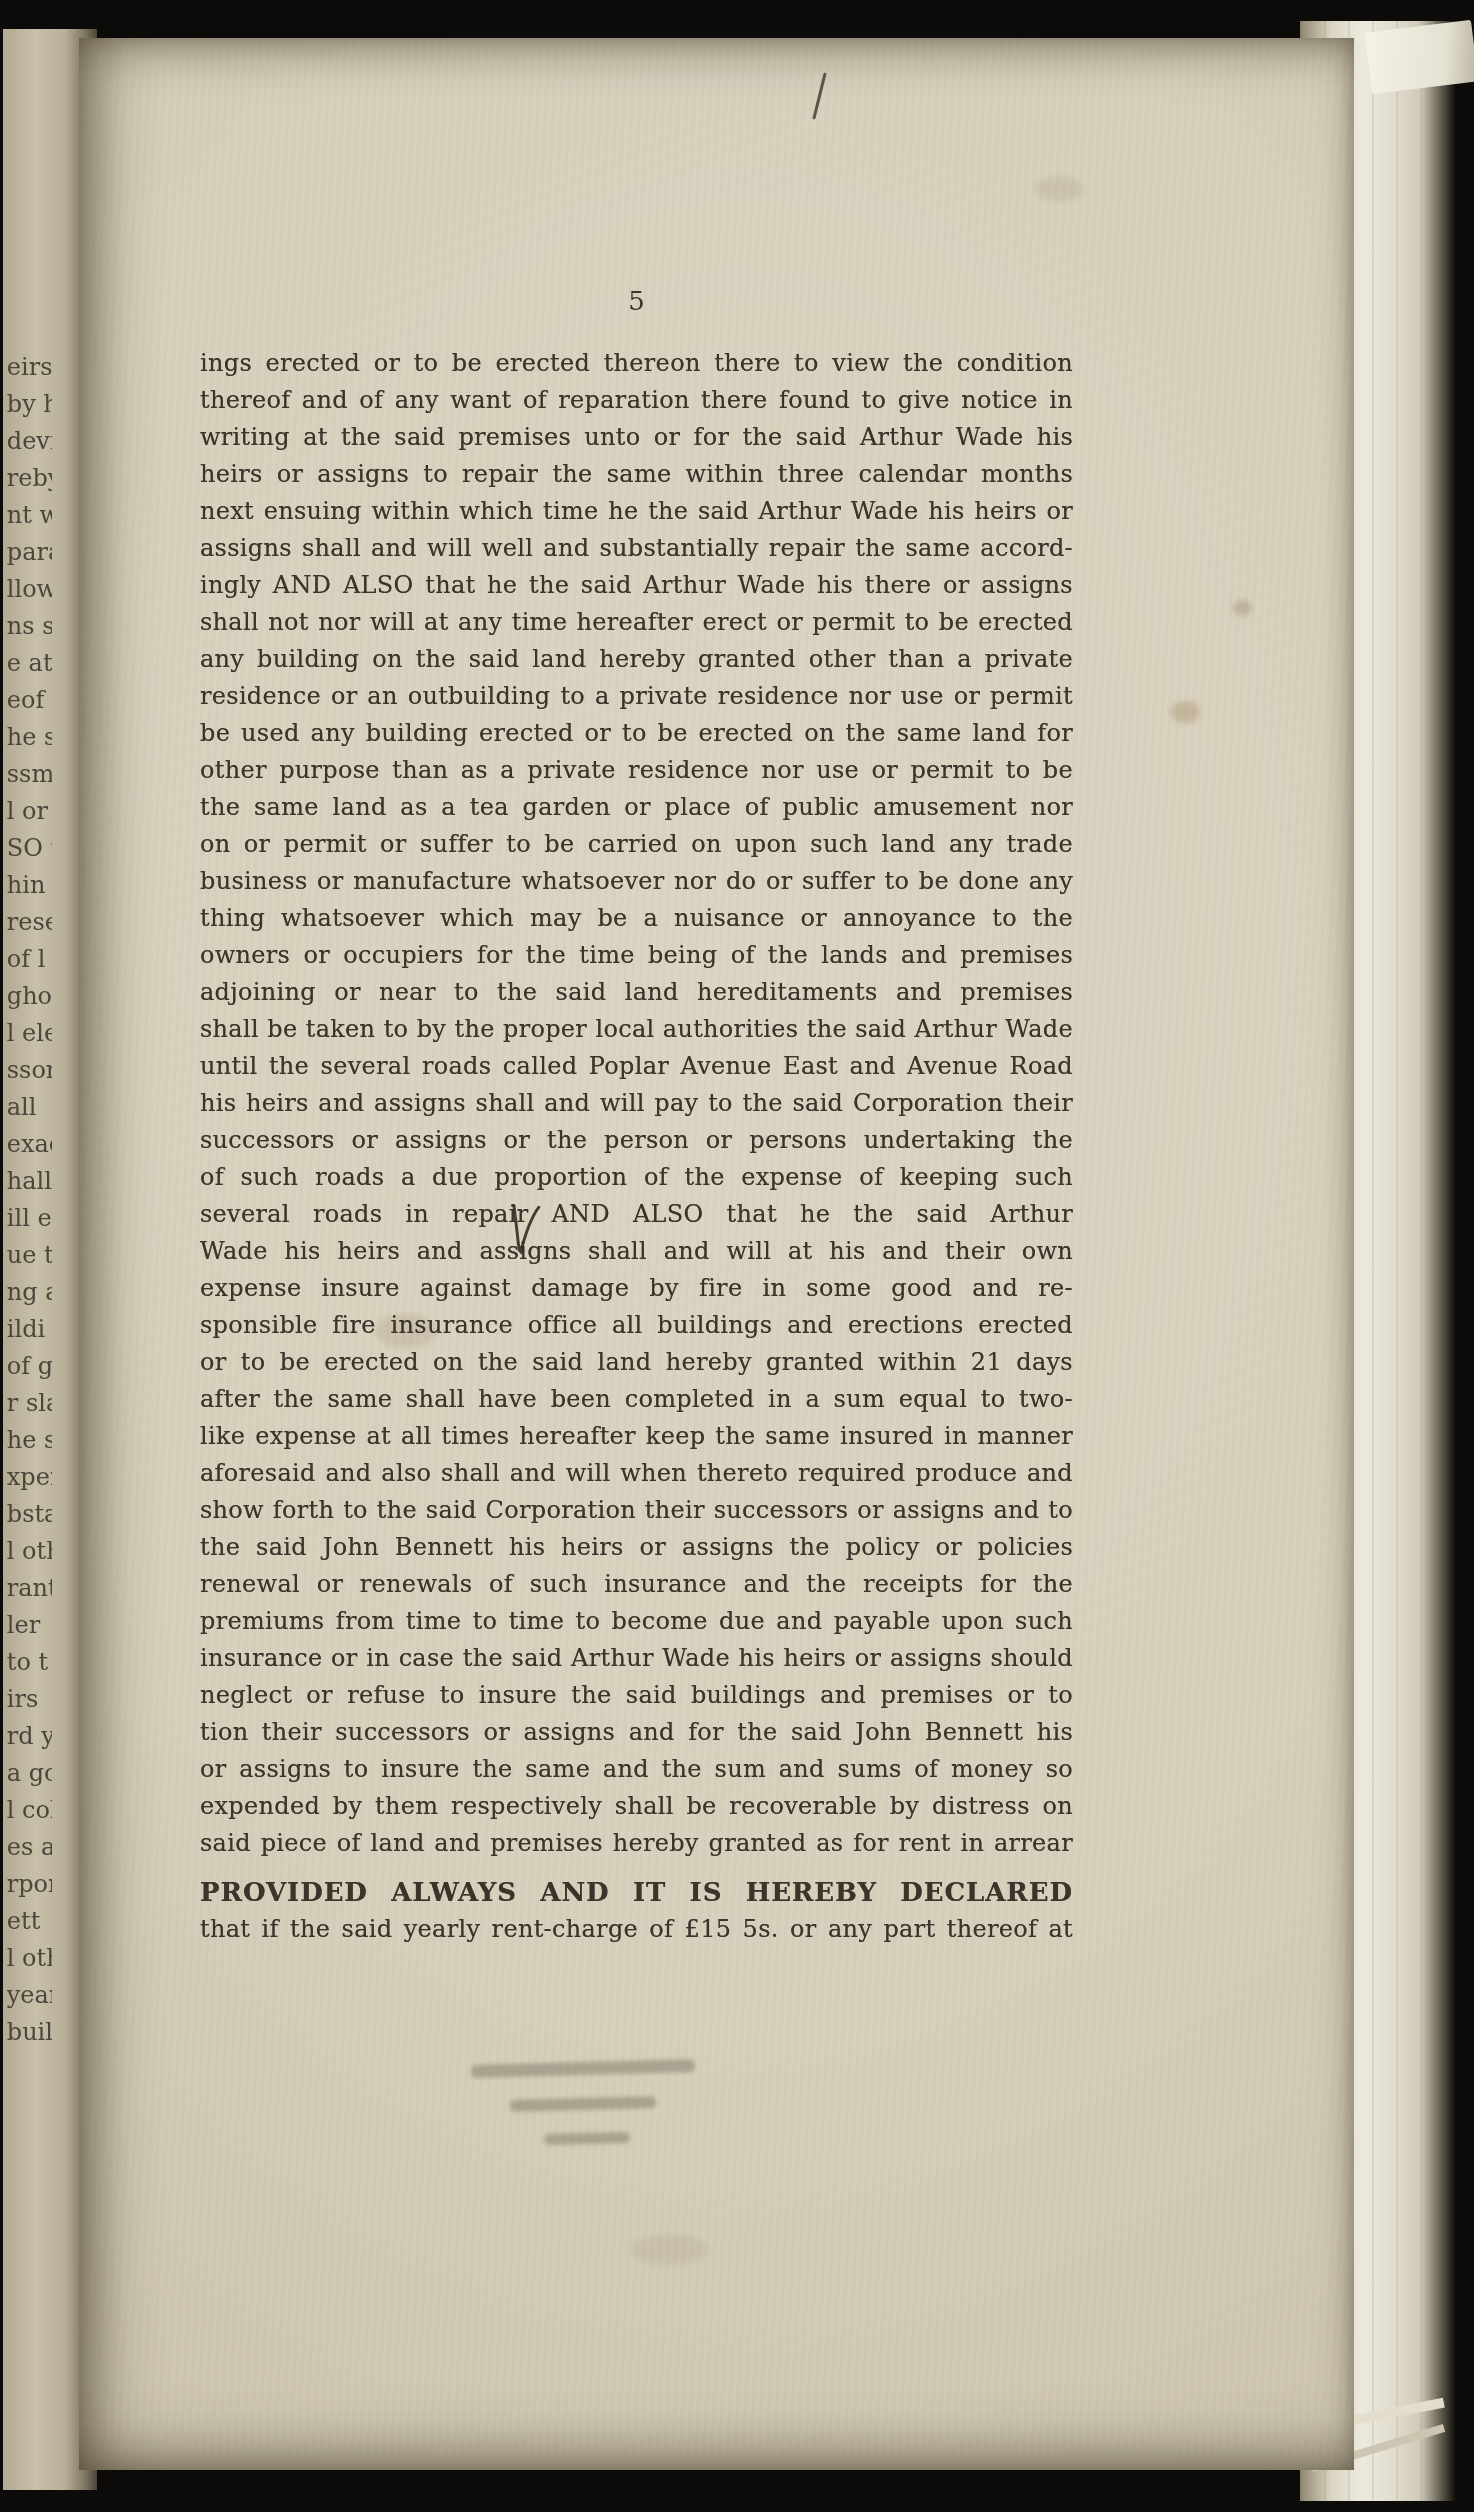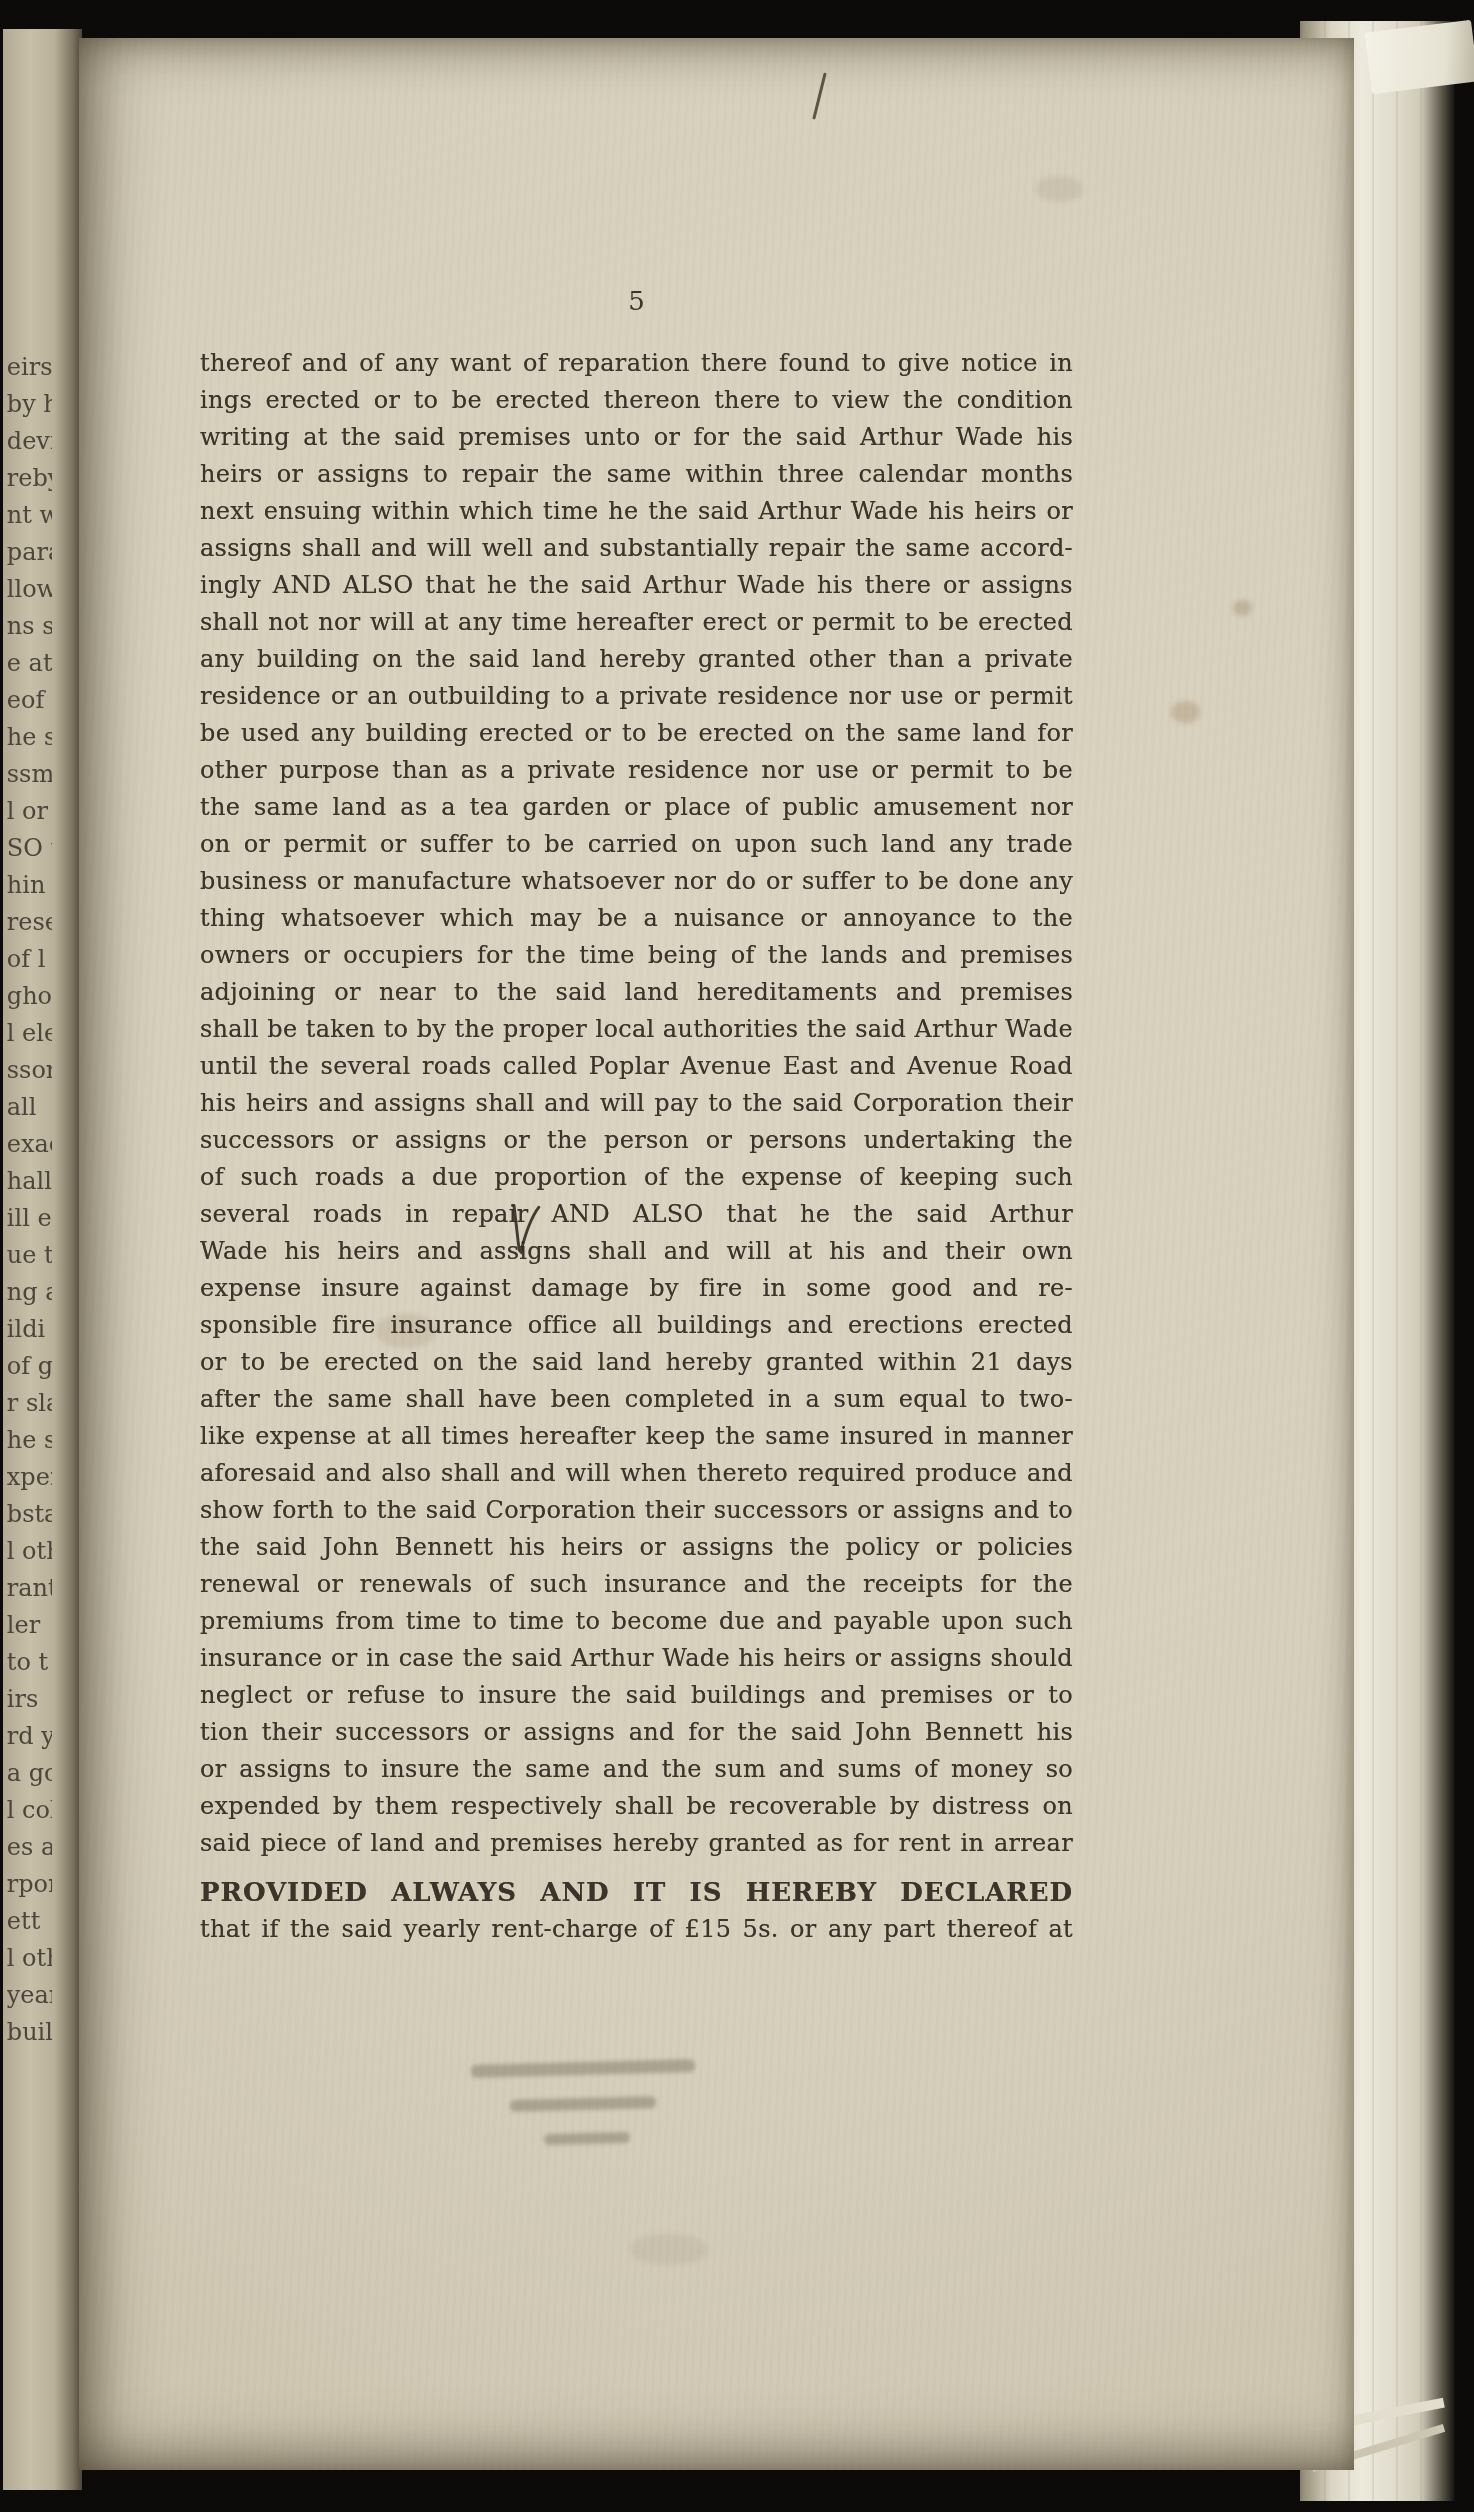--- a/index.html
+++ b/index.html
@@ -7,20 +7,21 @@
   .scene {
     position: relative; width: 1474px; height: 2512px;
     background: #0c0b09; overflow: hidden;
     font-family: "DejaVu Serif", "Liberation Serif", serif;
   }
 
   
   .prev-page {
     position: absolute; left: 3.4px; top: 29px; width: 79px; height: 2461px; z-index: 1;
     background: linear-gradient(90deg,#b3aa93 0%,#c8bfa9 35%,#b9b099 65%,#7c745f 88%,#4a453a 100%);
+    padding-left: 15px;
   }
   .fragments { position: absolute; left: 3.4px; top: 320px; width: 45px; }
   .frag {
     height: 37px; line-height: 37px; font-size: 24px; color: #4b453b;
     white-space: nowrap; overflow: hidden;
   }
 
   
   .next-page {
     position: absolute; left: 1300px; top: 20.7px; width: 155px; height: 2480px; z-index: 1;
@@ -163,22 +164,22 @@
     <div class="scratch"></div>
     <div class="stain s1"></div>
     <div class="stain s2"></div>
     <div class="stain s3"></div>
     <div class="stain s4"></div>
     <div class="stain s5"></div>
 
     <div class="page-num">5</div>
 
     <div class="text-block">
+        <div class="line">ings erected or to be erected thereon there to view the condition</div>
         <div class="line">thereof and of any want of reparation there found to give notice in</div>
-        <div class="line">ings erected or to be erected thereon there to view the condition</div>
         <div class="line">writing at the said premises unto or for the said Arthur Wade his</div>
         <div class="line">heirs or assigns to repair the same within three calendar months then</div>
         <div class="line">next ensuing within which time he the said Arthur Wade his heirs or</div>
         <div class="line">assigns shall and will well and substantially repair the same accord-</div>
         <div class="line">ingly AND ALSO that he the said Arthur Wade his there or assigns</div>
         <div class="line">shall not nor will at any time hereafter erect or permit to be erected</div>
         <div class="line">any building on the said land hereby granted other than a private</div>
         <div class="line">residence or an outbuilding to a private residence nor use or permit to</div>
         <div class="line">be used any building erected or to be erected on the same land for any</div>
         <div class="line">other purpose than as a private residence nor use or permit to be used</div>

